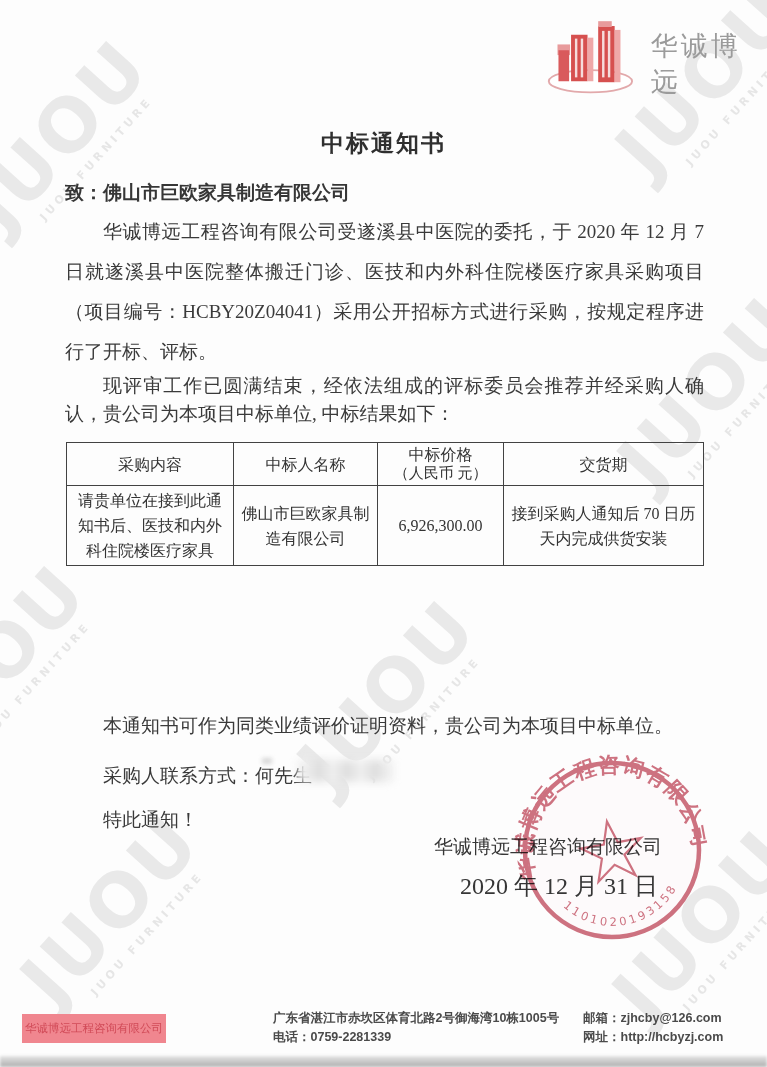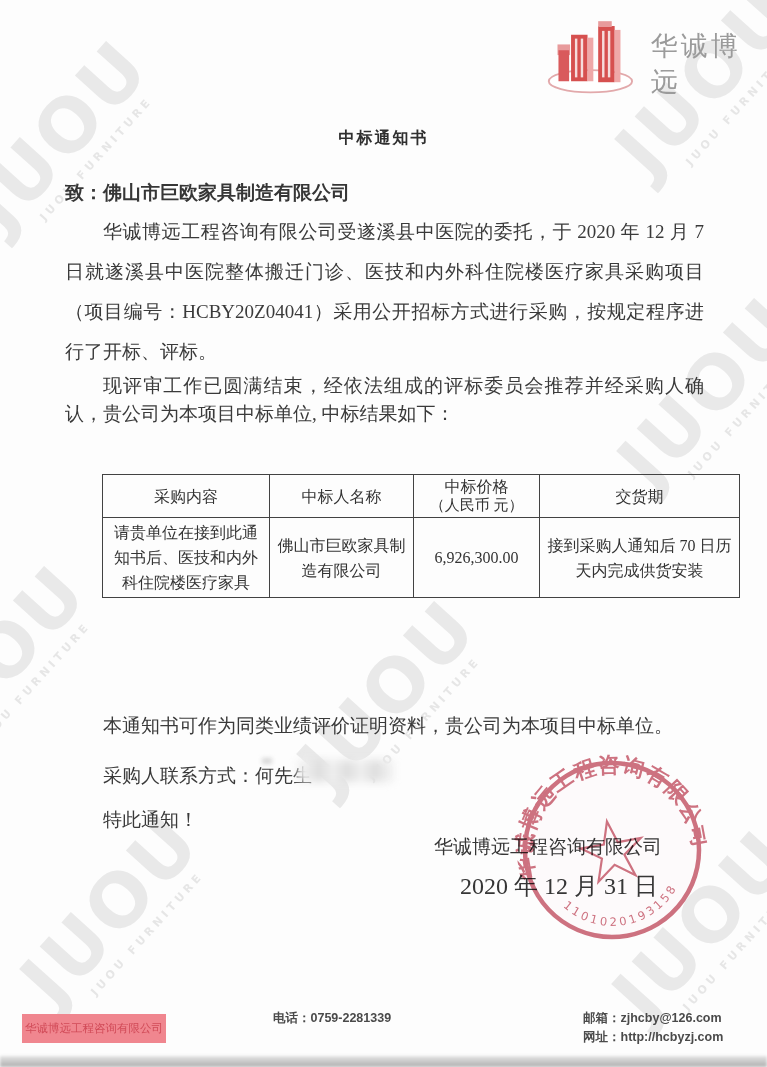--- a/index.html
+++ b/index.html
@@ -14,33 +14,33 @@
     position:absolute; width:230px; transform:rotate(-48deg);
     font-family:"DejaVu Sans", sans-serif; pointer-events:none; user-select:none;
   }
   .wm .wm-big { display:block; font-size:74px; font-weight:800; letter-spacing:3px; color:#e9e9e9; line-height:70px; }
   .wm .wm-small { display:block; font-size:11px; font-weight:700; letter-spacing:4px; color:#e6e6e6; margin:2px 0 0 38px; }
   
   .logo { position:absolute; top:20px; left:542px; display:flex; }
   .logo-text { font-family:"Liberation Sans", sans-serif; font-size:27px; color:#9b9b9b; letter-spacing:3px; margin-left:8px; margin-top:8px; }
   
   .title { position:absolute; top:128px; left:65px; width:637px; text-align:center;
-           font-size:16px; font-weight:700; letter-spacing:2px; color:#2f2f2f; }
+           font-size:23px; font-weight:700; letter-spacing:2px; color:#2f2f2f; }
   .to-line { position:absolute; top:180px; left:65px; width:637px; font-size:19px; font-weight:700; }
   .para { position:absolute; left:65px; width:639px; font-size:19px; line-height:40px;
           text-align:justify; text-indent:2em; color:#3a3a3a; }
   .p1 { top:212px; }
   .p2 { top:372px; line-height:28px; }
   .p3 { top:560px; line-height:38px; }
   .p4 { top:706px; }
   .p5 { top:756px; }
   .p6 { top:800px; }
   .u-seg { text-decoration:underline; text-underline-offset:4px; }
   
-  .doc-table { position:absolute; top:474px; left:66px; border-collapse:collapse; table-layout:fixed;margin-left:36px; }
+  .doc-table { position:absolute; top:442px; left:66px; border-collapse:collapse; table-layout:fixed; }
   .doc-table td, .doc-table th {
     border:1.6px solid #424242; text-align:center; vertical-align:middle;
     font-weight:400; color:#333; padding:2px 4px;
   }
   .doc-table th { height:42px; font-size:16px; line-height:19px; }
   .doc-table td { height:66px; font-size:16px; line-height:25px; }
   .td-content { font-size:15px; line-height:24px; }
   .th-sub { display:block; font-size:15px; }
   
   .sig-company { position:absolute; top:834px; left:65px; width:637px; text-align:right;
@@ -173,20 +173,21 @@
     </text>
     <polygon points="95,66 102.1,88.3 125.4,88.1 106.4,101.7 113.8,123.9 95,110 76.2,123.9 83.6,101.7 64.6,88.1 87.9,88.3" fill="none" stroke="#c75a6b" stroke-width="2.2"></polygon>
     <path id="sealArcBottom" d="M 36,141 A 73,73 0 0 0 154,141" fill="none"></path>
     <text font-size="11.5" fill="#c75a6b" letter-spacing="3" font-family="DejaVu Sans, sans-serif">
       <textPath href="#sealArcBottom" startOffset="50%" text-anchor="middle">1101020193158</textPath>
     </text>
   </svg>
 
   <div class="footer-badge">华诚博远工程咨询有限公司</div>
   <div class="footer-block fb-address">
+    <div>广东省湛江市赤坎区体育北路2号御海湾10栋1005号</div>
     <div>电话：0759-2281339</div>
   </div>
   <div class="footer-block fb-contact">
     <div>邮箱：zjhcby@126.com</div>
     <div>网址：http://hcbyzj.com</div>
   </div>
   <div class="scan-edge"></div>
 
 </div>
 

